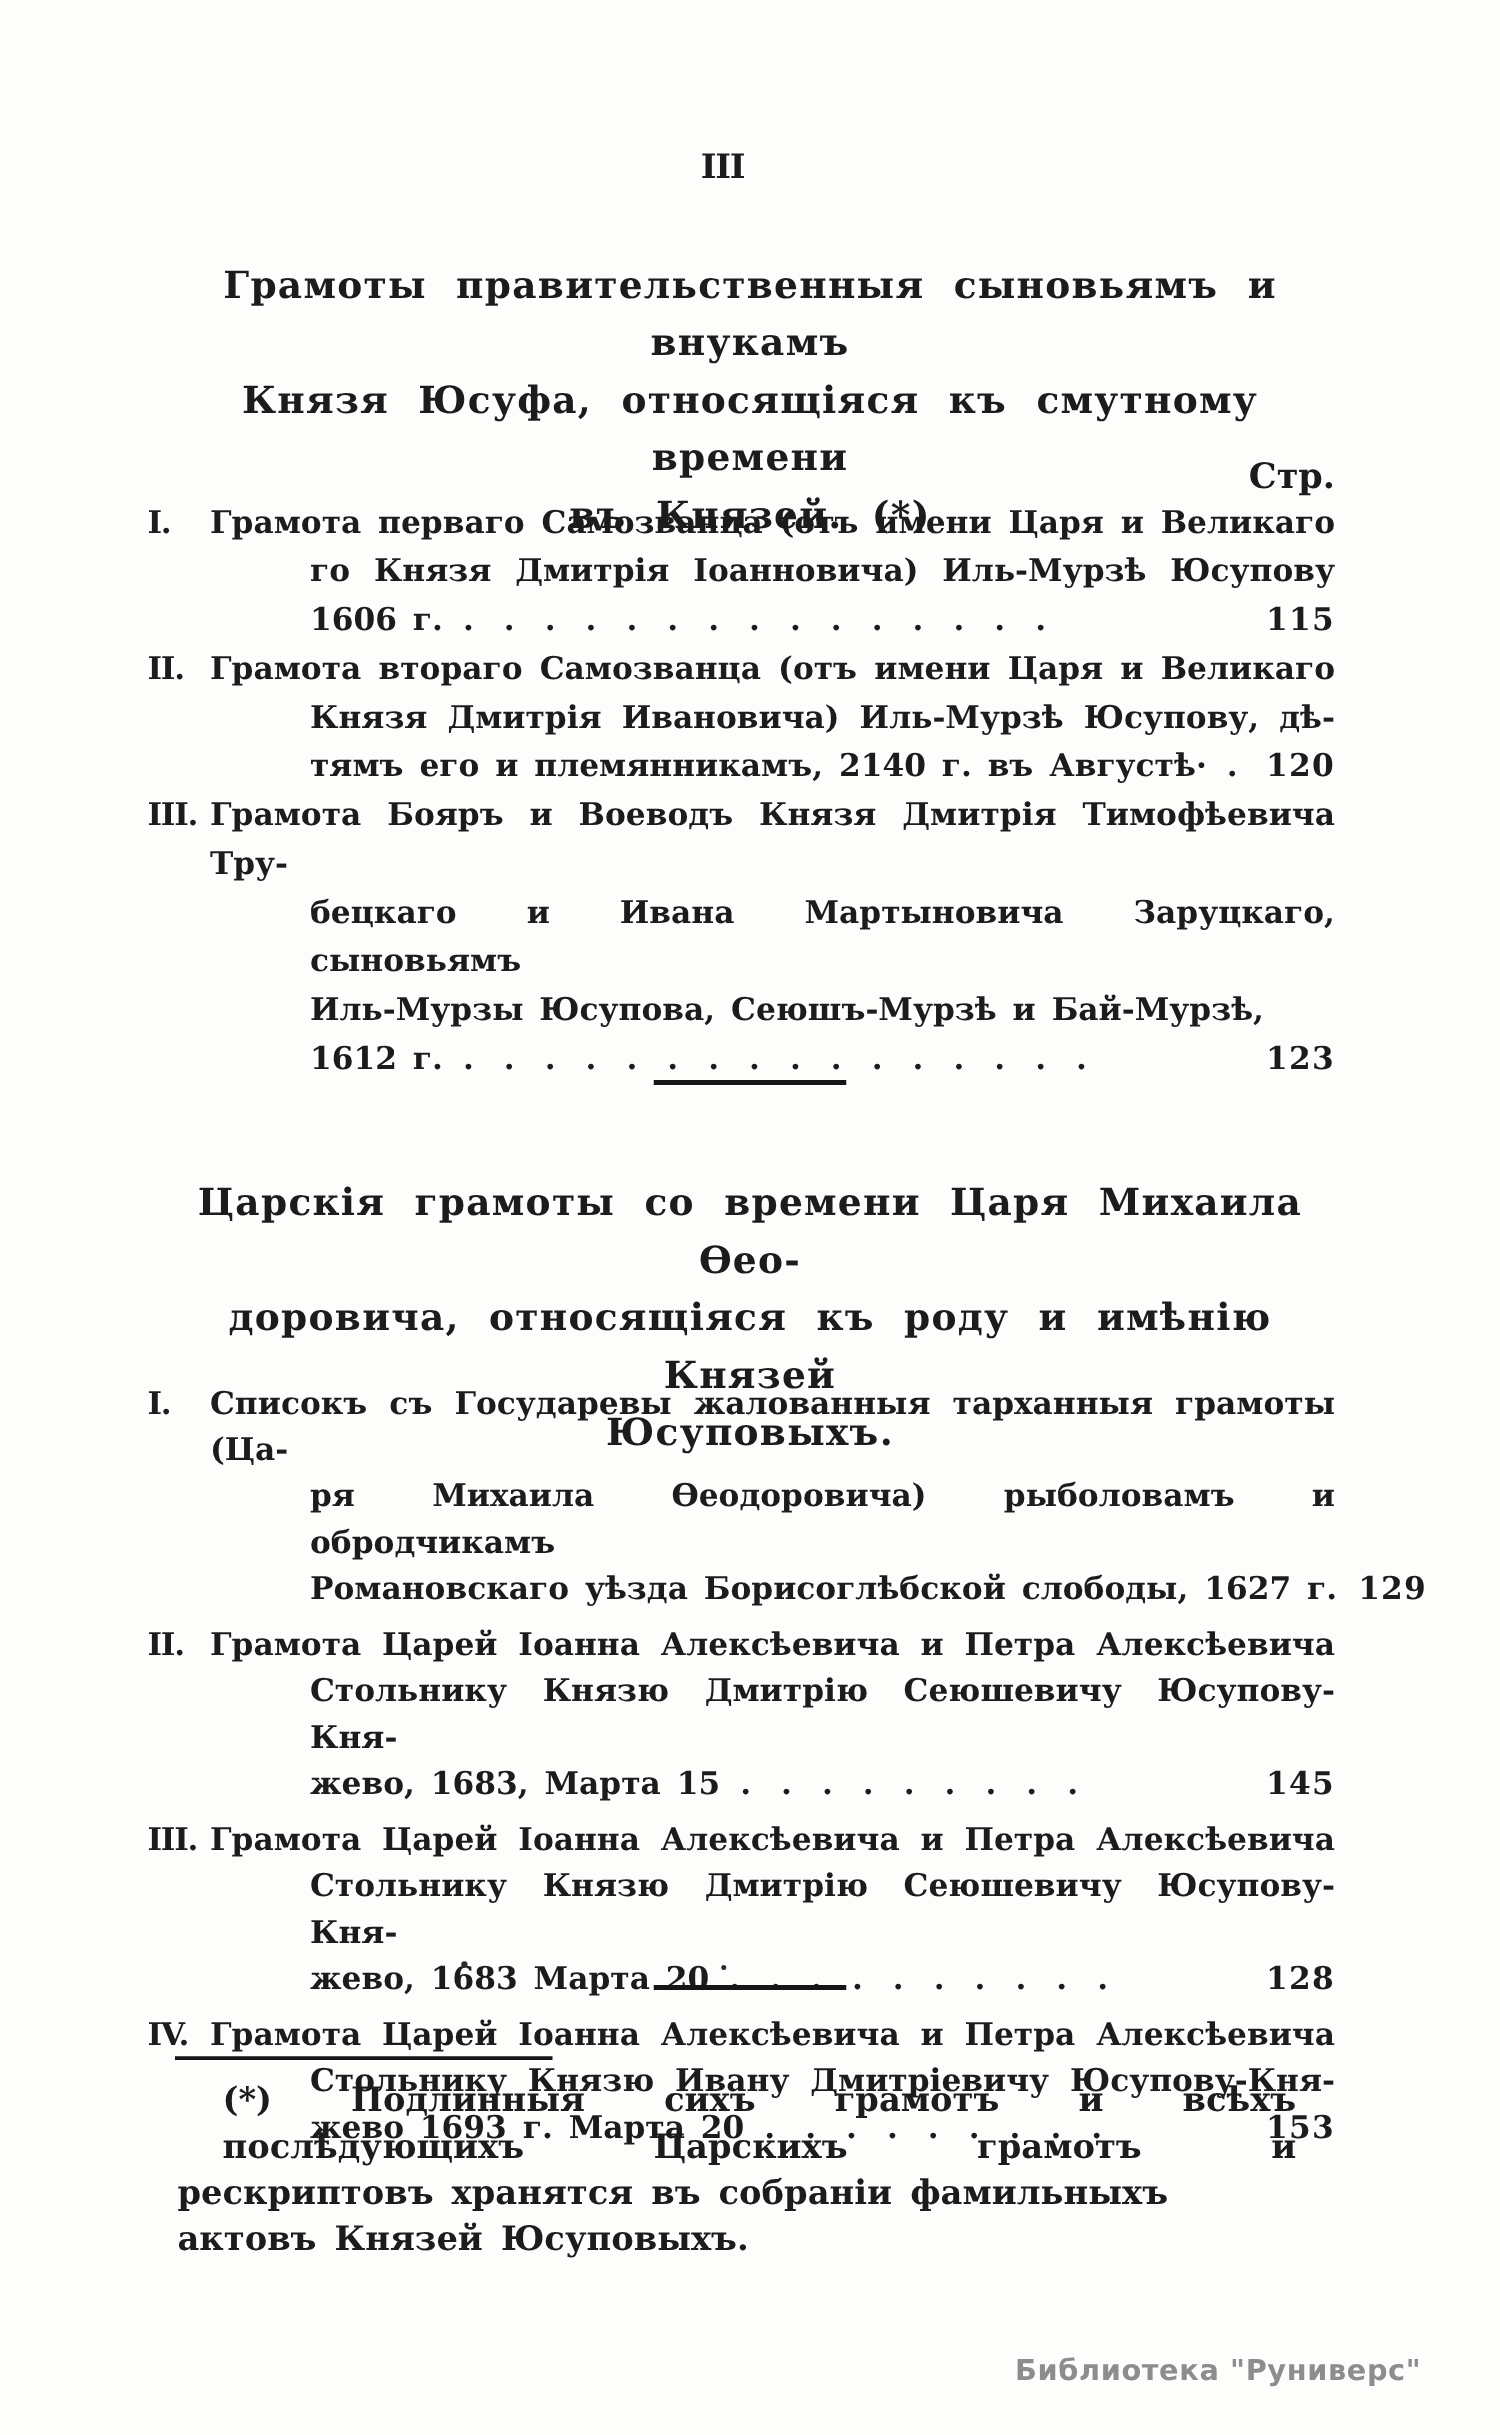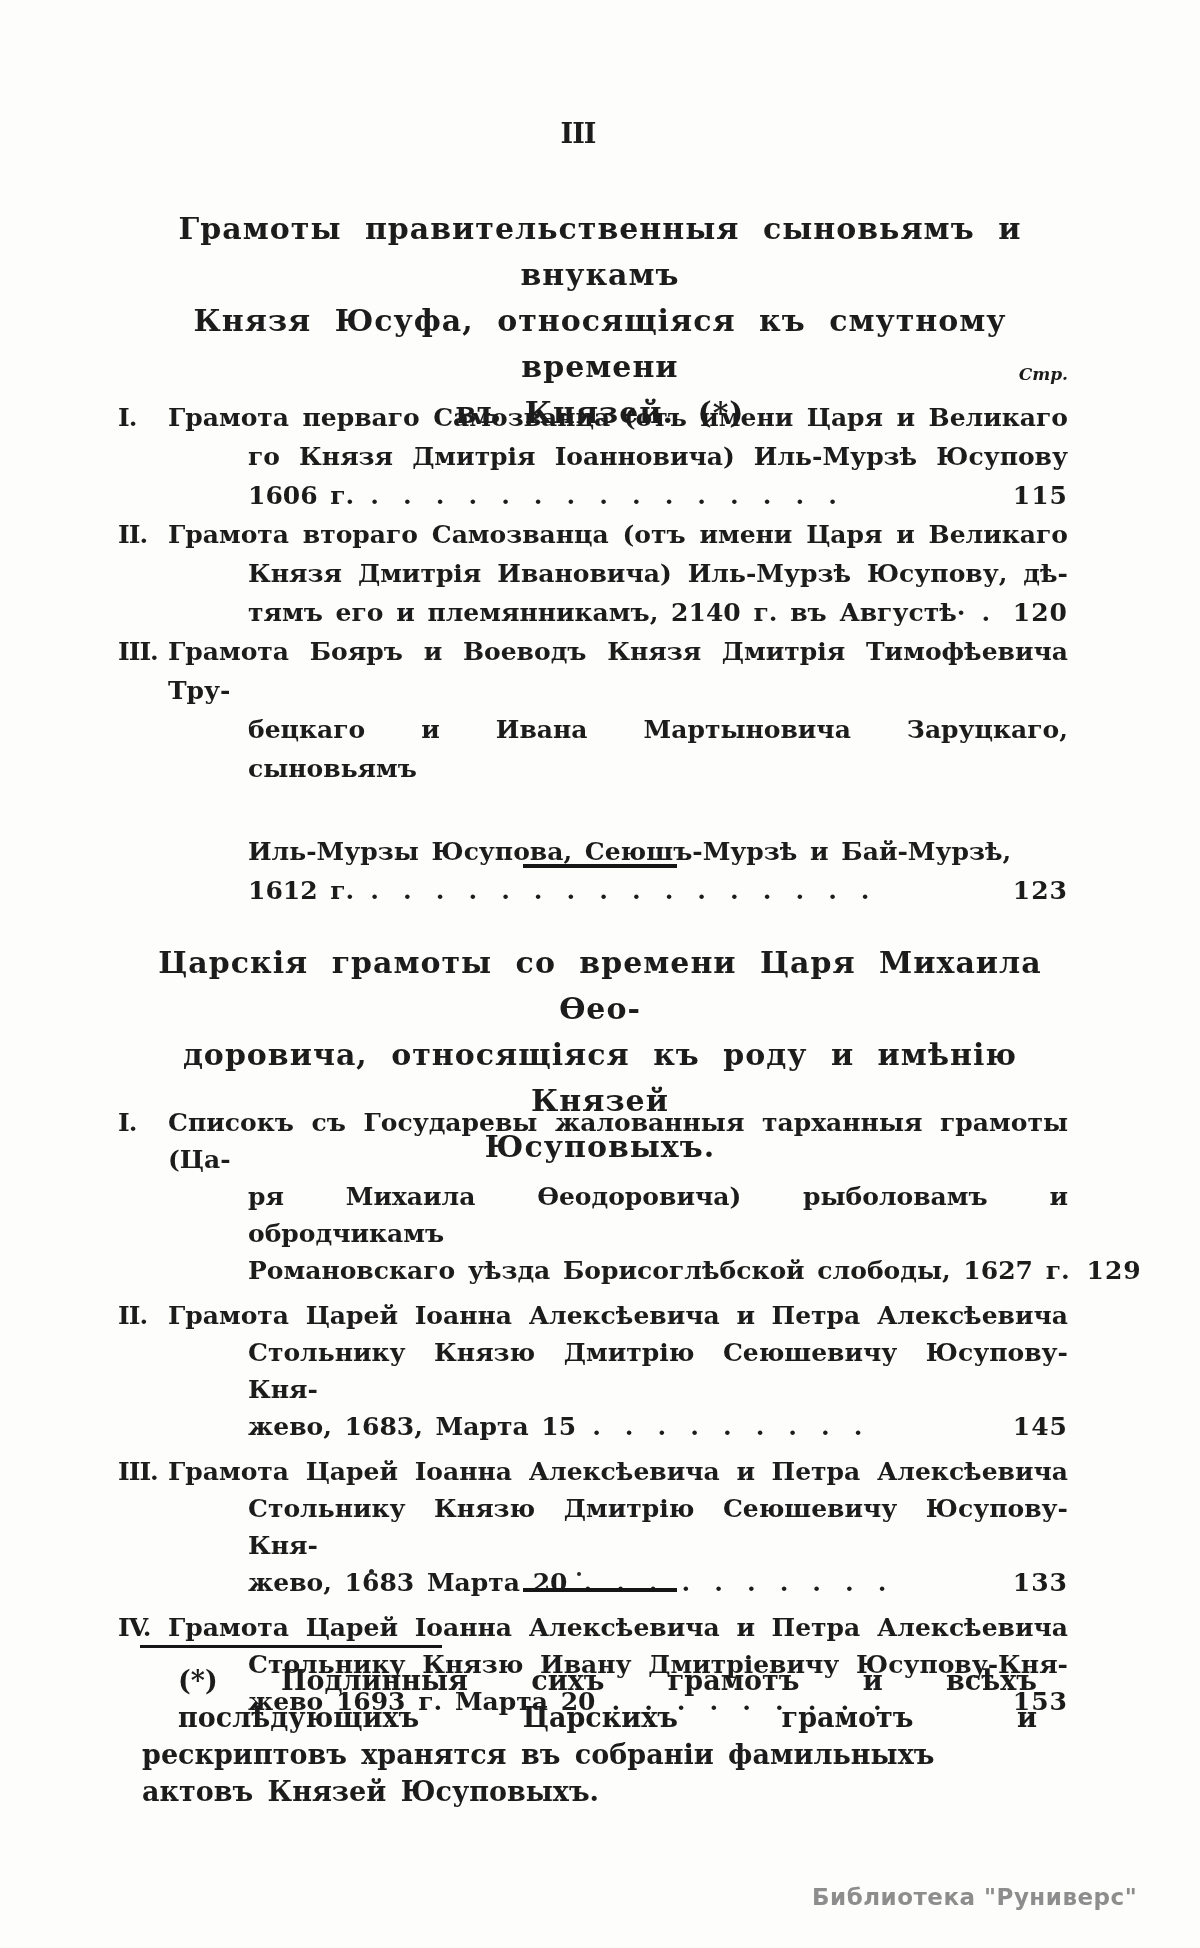--- a/index.html
+++ b/index.html
@@ -20,35 +20,35 @@
   .heading{
     position:absolute;left:110px;width:980px;
     text-align:center;font-weight:bold;font-size:30px;line-height:46px;
     letter-spacing:1px;word-spacing:12px;
   }
   .heading1{top:206px;}
   .heading2{top:940px;}
   
   .strlabel{
     position:absolute;top:364px;right:132px;
-    font-size:17px;font-weight:bold;font-style:italic;
+    font-size:28px;font-weight:bold;
   }
   
   .toc{
     position:absolute;left:118px;width:950px;
     font-size:25px;font-weight:bold;word-spacing:4px;
   }
   .toc1{top:398px;line-height:39px;}
   .toc2{top:1104px;line-height:37px;}
   .toc2 .entry{margin-bottom:8px;}
   .entry{position:relative;}
   .num{position:absolute;left:0;top:0;letter-spacing:-1px;}
   .l-first{margin-left:50px;text-align:justify;text-align-last:justify;}
   .l-cont{margin-left:130px;text-align:justify;text-align-last:justify;}
-  .l-cont-plain{margin-left:130px;margin-top:44px;}
+  .l-cont-plain{margin-left:130px;}
   .l-last{margin-left:130px;display:flex;align-items:flex-end;}
   .tail{white-space:nowrap;}
   .dots{flex:1;overflow:hidden;white-space:nowrap;letter-spacing:24px;padding-left:16px;}
   .pg{min-width:56px;text-align:right;letter-spacing:1px;}
   
   .divider{position:absolute;left:523px;width:154px;height:4px;background:#161616;}
   .divider1{top:864px;}
   .divider2{top:1588px;}
   .fnrule{position:absolute;top:1645px;left:140px;width:302px;height:3px;background:#161616;}
   
@@ -154,21 +154,21 @@
       </div>
     </div>
 
     <div class="entry">
       <span class="num">III.</span>
       <div class="l-first">Грамота Царей Іоанна Алексѣевича и Петра Алексѣевича</div>
       <div class="l-cont">Стольнику Князю Дмитрію Сеюшевичу Юсупову-Кня-</div>
       <div class="l-last">
         <span class="tail">жево, 1683 Марта 20</span>
         <span class="dots">..........</span>
-        <span class="pg">133</span>
+        <span class="pg">128</span>
       </div>
     </div>
 
     <div class="entry">
       <span class="num">IV.</span>
       <div class="l-first">Грамота Царей Іоанна Алексѣевича и Петра Алексѣевича</div>
       <div class="l-cont">Стольнику Князю Ивану Дмитріевичу Юсупову-Кня-</div>
       <div class="l-last">
         <span class="tail">жево 1693 г. Марта 20</span>
         <span class="dots">.........</span>

